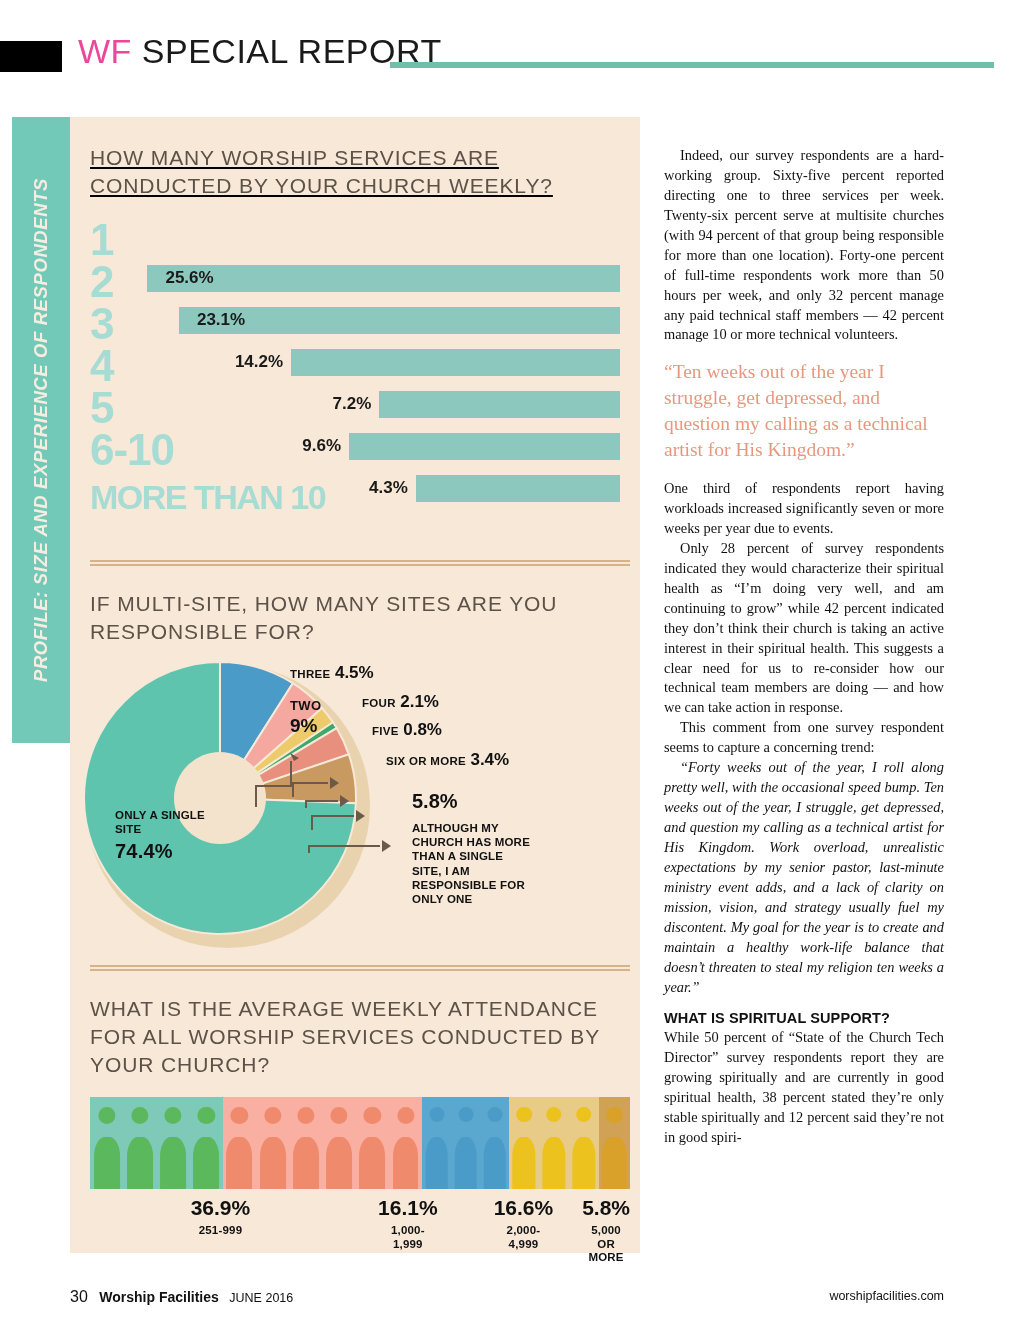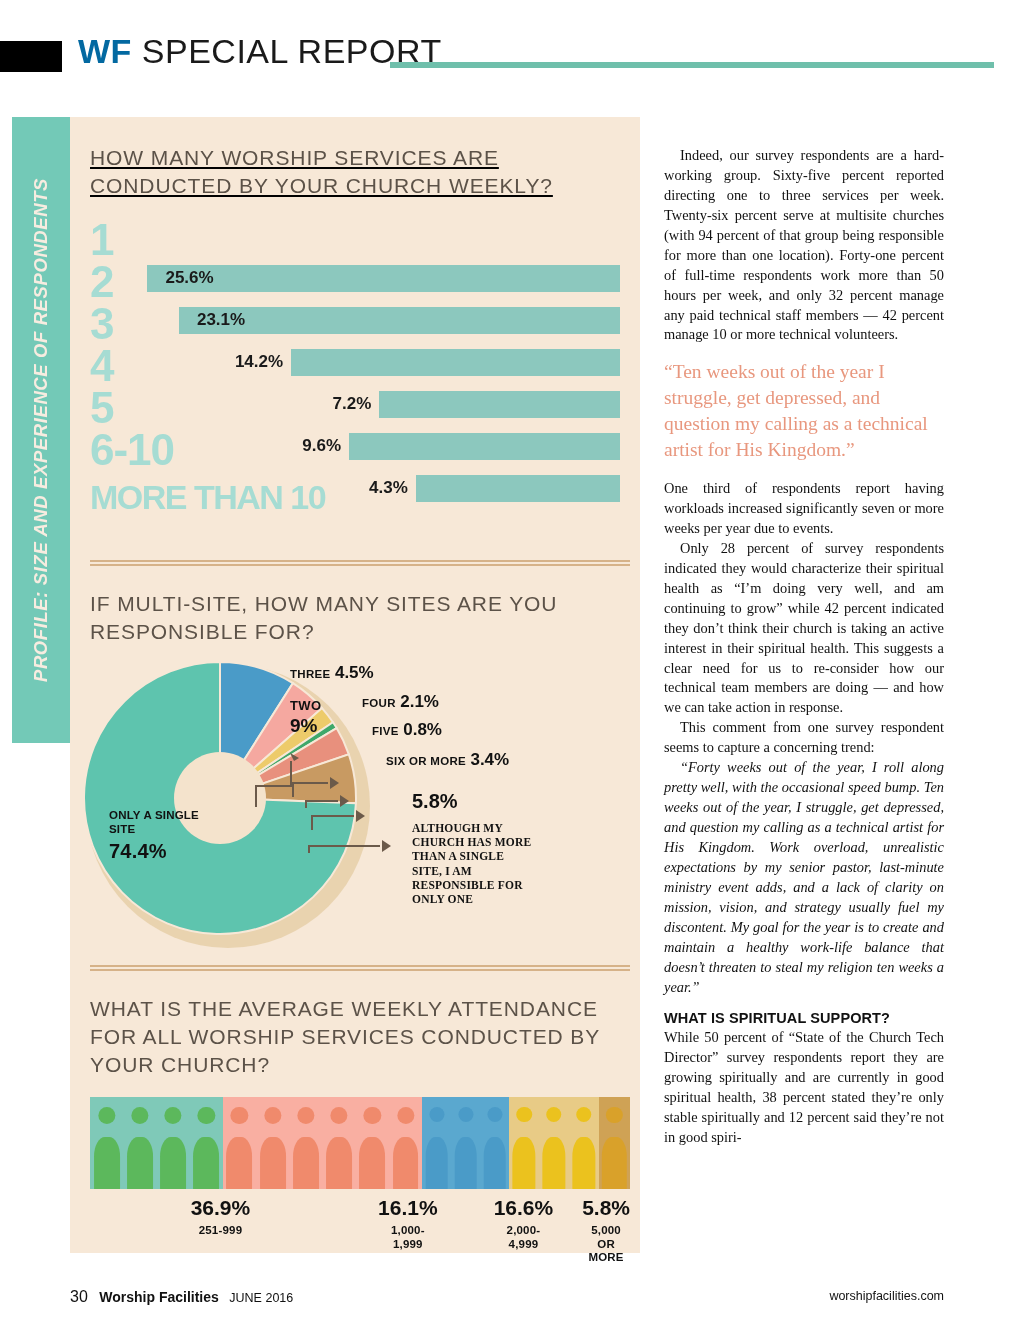--- a/index.html
+++ b/index.html
@@ -15,21 +15,21 @@
   .header { position: absolute; left: 0; top: 0; width: 1024px; height: 108px; }
   .hdr-blackbar {
     position: absolute; left: 0; top: 41px; width: 62px; height: 31px; background: #000;
   }
   .hdr-title {
     position: absolute; left: 78px; top: 32px;
     font-size: 34px; letter-spacing: 0.5px; color: #1a1a1a;
     font-family: "Liberation Sans", sans-serif; font-weight: 300;
     white-space: nowrap;
   }
-  .hdr-wf { color: #0369a1; font-weight: 700; }
+  .hdr-wf { color: #ec4899; font-weight: 400; }
   .hdr-rule {
     position: absolute; left: 390px; top: 62px; right: 30px; height: 6px;
     background: #6fbfab;
   }
 
   
   .sidebar {
     position: absolute; left: 12px; top: 117px; width: 58px; height: 626px;
     background: #73c9b7;
   }
@@ -81,42 +81,42 @@
   .divider i {
     display: block; height: 2px; background: #d6b288; margin-bottom: 2px;
   }
   .divider i:last-child { margin-bottom: 0; }
 
   
   .sec2 { position: absolute; left: 20px; top: 473px; width: 540px; }
   .pie-wrap { position: relative; height: 300px; margin-top: 12px; }
   .pie-svg { position: absolute; left: -10px; top: 0; }
   .pie-center-label {
-    position: absolute; left: 19px; top: 150px; width: 110px;
+    position: absolute; left: 25px; top: 150px; width: 110px;
     font-weight: 800; color: #111; font-size: 11.5px; line-height: 1.22;
     letter-spacing: 0.2px; font-family: "Liberation Sans", sans-serif;
   }
   .pie-center-label .big { font-size: 20px; display: block; margin-top: 3px; }
   .slice-lab {
     position: absolute; font-family: "Liberation Sans", sans-serif;
     font-weight: 800; color: #111; white-space: nowrap;
   }
   .slice-lab .nm { font-size: 11.5px; letter-spacing: 0.3px; }
   .slice-lab .pc { font-size: 17px; }
   .two-lab {
     position: absolute; left: 200px; top: 38px;
     font-weight: 800; color: #111; font-family: "Liberation Sans", sans-serif;
   }
   .two-lab .nm { font-size: 13px; letter-spacing: 0.4px; }
   .two-lab .pc { font-size: 19px; display: block; margin-top: 1px; }
   .long-note {
     position: absolute; left: 322px; top: 163px; width: 120px;
     font-size: 11.5px; font-weight: 800; line-height: 1.24;
     color: #111; letter-spacing: 0.2px;
-    font-family: Liberation Serif, serif;
+    font-family: Liberation Sans, sans-serif;
   }
 
   
   .sec3 { position: absolute; left: 20px; top: 878px; width: 540px; }
   .att-bar { position: relative; display: flex; height: 92px; margin-top: 18px; }
   .att-seg { position: relative; overflow: hidden; }
   .att-people { position: absolute; left: 0; top: 0; bottom: 0; right: 0; display: flex; }
   .person { position: relative; flex: 1; }
   .person .head {
     position: absolute; left: 50%; top: 11%; width: 52%; padding-top: 52%;

